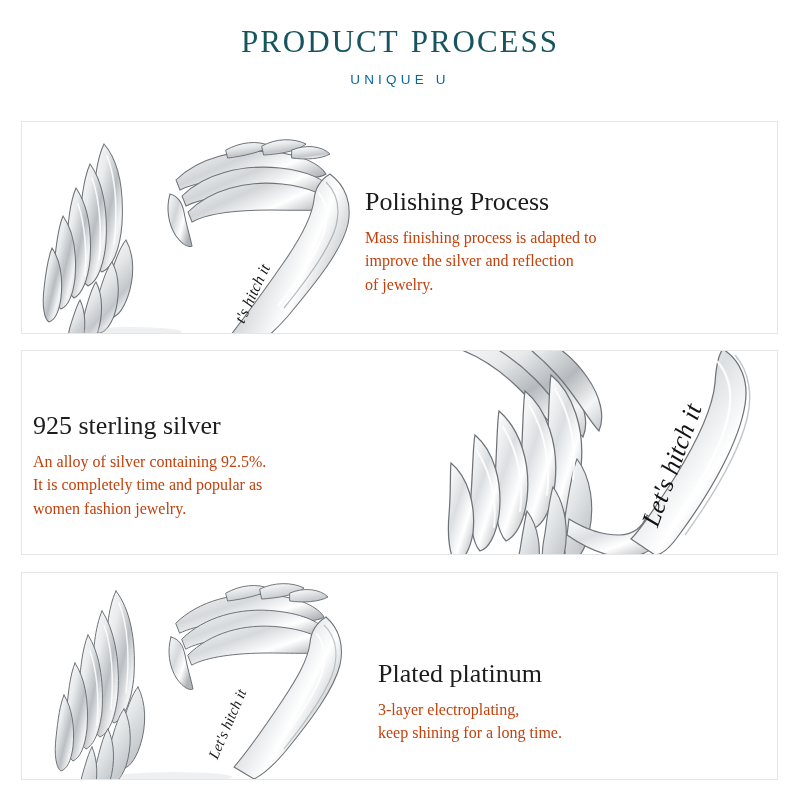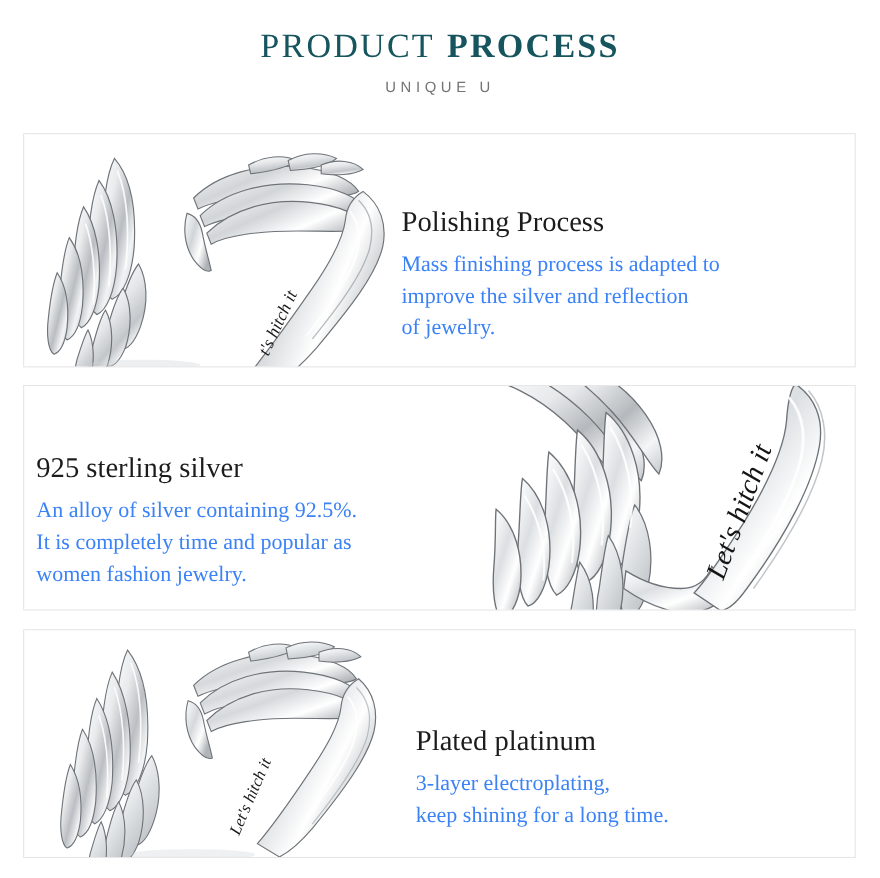--- a/index.html
+++ b/index.html
@@ -16,26 +16,26 @@
   .title {
     font-family: "Liberation Serif", serif;
     font-size: 31px;
     letter-spacing: 2.0px;
     color: #17555e;
     margin-top: 26px;
     line-height: 1.05;
     white-space: nowrap;
   }
   .title .t-light { font-weight: 400; }
-  .title .t-bold  { font-weight: 700; margin-left: 11px; }
+  .title .t-bold  { font-weight: 400; margin-left: 11px; }
   .subtitle {
     font-family: "Liberation Sans", sans-serif;
     font-size: 13.5px;
     letter-spacing: 4.2px;
-    color: #737373;
+    color: #0369a1;
     margin-top: 13px;
     font-weight: 400;
   }
 
   
   .panel {
     position: absolute;
     border: 1px solid #e6e6e6;
     background: #ffffff;
     overflow: hidden;
@@ -49,22 +49,22 @@
     font-family: "Liberation Serif", serif;
     font-size: 26px;
     color: #1c1c1c;
     font-weight: 400;
     line-height: 1.2;
     white-space: nowrap;
     margin-top: 32px;
   }
   .panel-body {
     font-family: "Liberation Serif", serif;
-    font-size: 20px;
-    color: #3b82f6;
+    font-size: 16px;
+    color: #c2410c;
     line-height: 1.45;
     margin-top: 9px;
   }
   .panel-body div { white-space: nowrap; }
 
   
   #text-1 { left: 343px; top: 32px; }
   #text-2 { left: 11px;  top: 27px; }
   #text-3 { left: 356px; top: 53px; }
 

